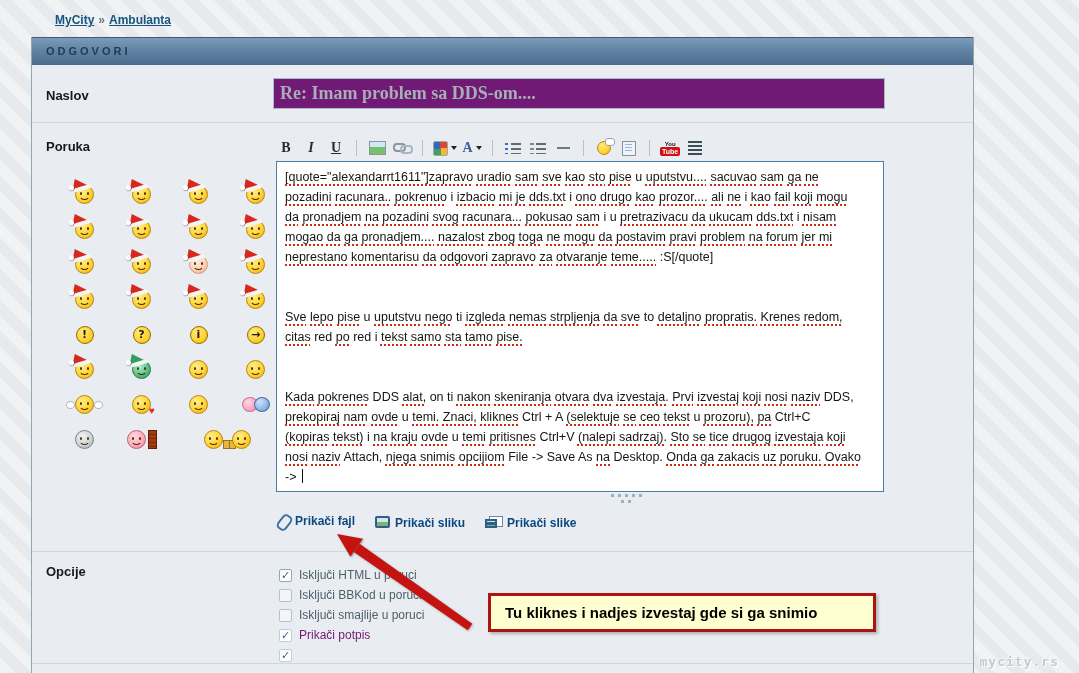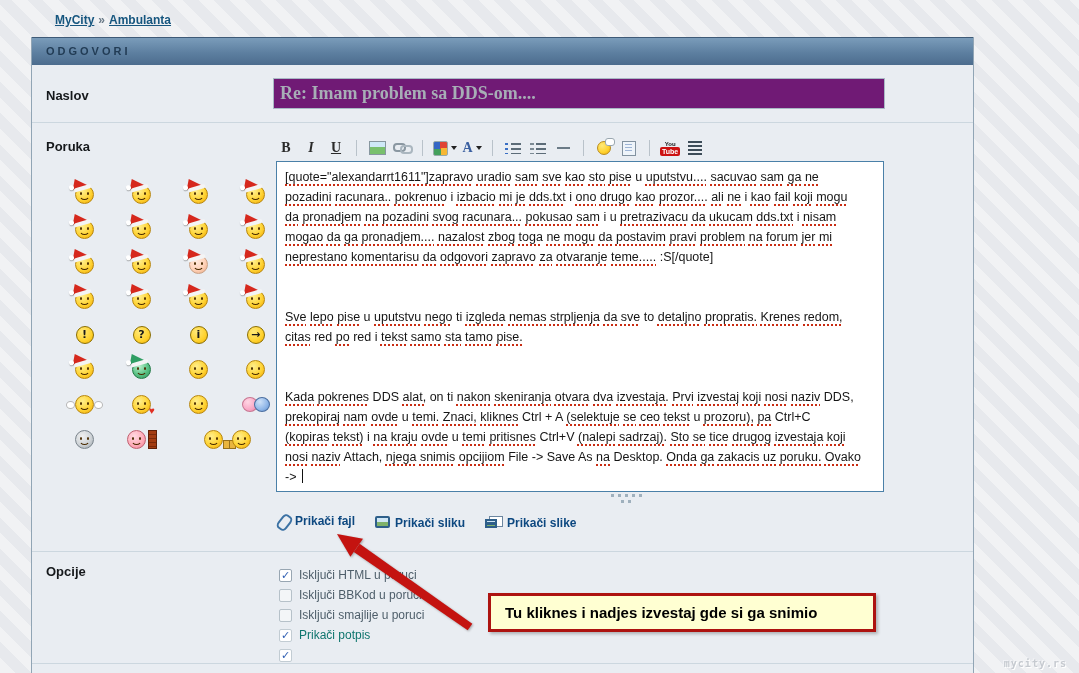--- a/index.html
+++ b/index.html
@@ -119,31 +119,31 @@
   .att-imgs::before{content:"";position:absolute;left:4px;top:0;width:12px;height:9px;background:#fff;border:1px solid #6c86a0;}
   .att-imgs::after{content:"";position:absolute;left:0;top:3px;width:12px;height:9px;background:#2e5f8a;
       box-shadow:inset 0 0 0 2px #2e5f8a,inset 0 -3px 0 #7fb26b,inset 0 3px 0 #cfe6f5;}
   
   .options{position:absolute;left:247px;top:528px;}
   .opt{display:flex;align-items:center;gap:7px;height:20px;cursor:pointer;}
   .cb{width:13px;height:13px;box-sizing:border-box;border:1px solid #98a6b2;background:#fff;border-radius:2px;
       font-family:"DejaVu Sans",sans-serif;font-size:11px;line-height:11px;font-weight:bold;color:#2f5eb2;text-align:center;}
   .opt.unchecked .cb{background:#f3f6f8;border-color:#b6c1c9;color:transparent;}
   .opt .lb{font-size:12px;color:#4e5e6a;}
-  .opt.muted .lb{color:#0f766e;}
+  .opt.muted .lb{color:#701a75;}
   .opt.muted .cb{border-color:#c2ccd3;}
   
   .callout{position:absolute;left:456px;top:556px;width:368px;height:33px;background:#ffffd2;
       border:3px solid #ad1310;box-shadow:2px 2px 3px rgba(0,0,0,.25);
       font-size:15px;font-weight:bold;color:#000;line-height:33px;padding-left:14px;}
   .arrow-svg{position:absolute;left:0;top:0;width:941px;height:636px;pointer-events:none;
       filter:drop-shadow(1px 1px 1px rgba(0,0,0,.3));}
   
-  .wm{position:absolute;right:12px;bottom:4px;font-family:"DejaVu Sans Mono",monospace;
-      font-size:10px;font-weight:bold;color:#c6cad0;letter-spacing:1px;
+  .wm{position:absolute;right:20px;bottom:4px;font-family:"DejaVu Sans Mono",monospace;
+      font-size:13px;font-weight:bold;color:#c6cad0;letter-spacing:1px;
       text-shadow:1px 1px 0 #ffffff,-1px -1px 0 #f4f5f7;}
 </style>
 </head>
 <body>
 
 <div class="page">
 
   <div class="crumbs">
     <a>MyCity</a><span class="sep">»</span><a>Ambulanta</a>
   </div>

